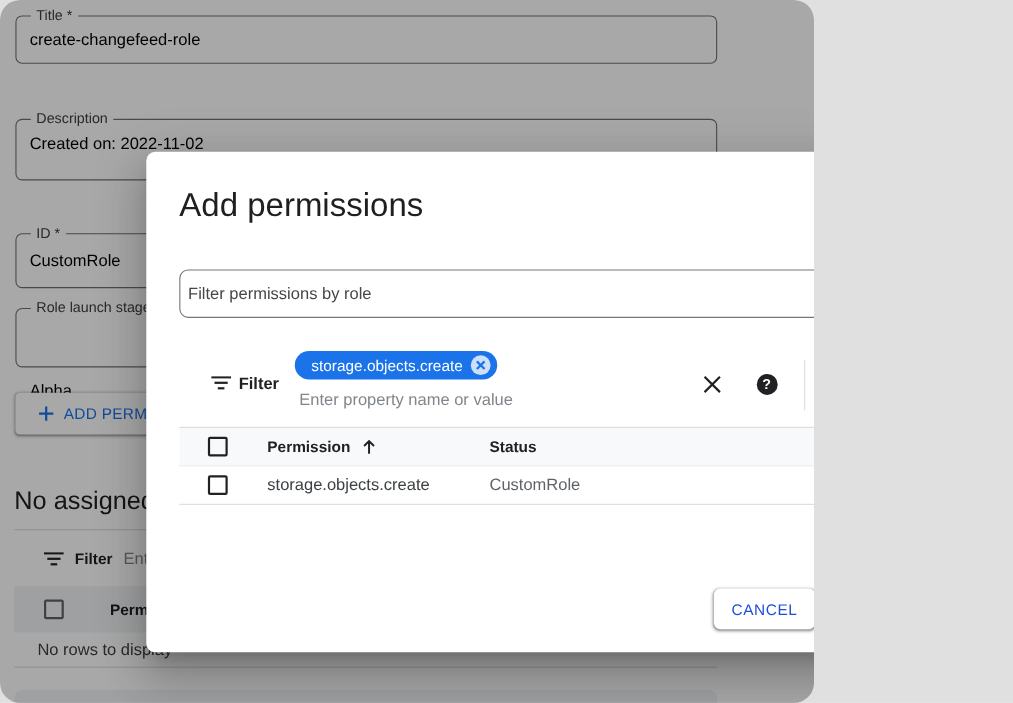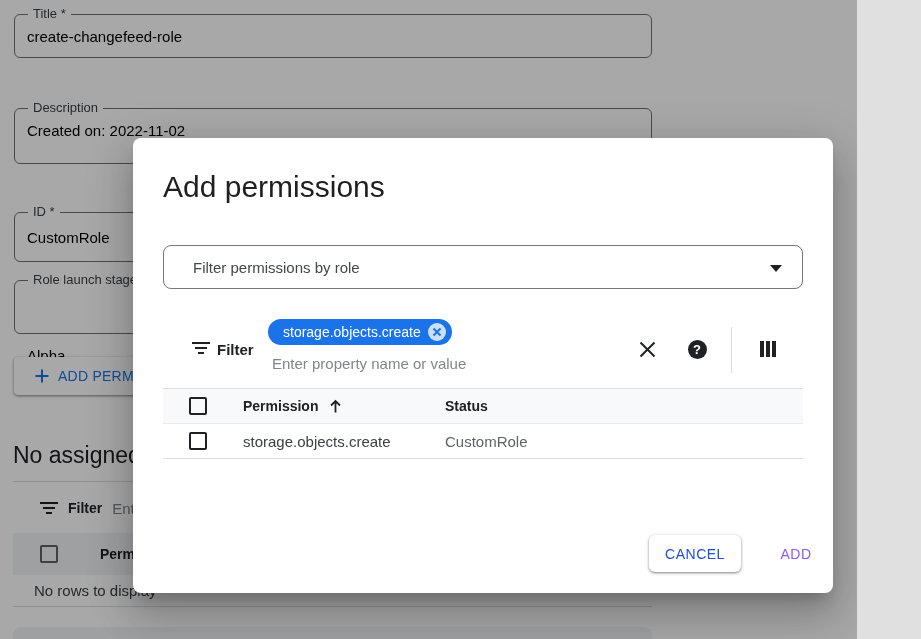--- a/index.html
+++ b/index.html
@@ -1,17 +1,17 @@
 <!DOCTYPE html>
 <html><head>
 <meta charset="utf-8">
 <style>
   * { margin:0; padding:0; box-sizing:border-box; }
   body { font-family:"Liberation Sans", sans-serif; background:#e0e0e0; }
-  .screen { position:relative; width:857px; height:639px; background:#fff; overflow:hidden; }
+  .screen { position:relative; width:740px; height:639px; background:#fff; overflow:hidden;border-radius:18px; }
 
   
   .bg-page { position:absolute; inset:0; background:#fff; }
   .mfield { position:absolute; border:1px solid #6e7276; border-radius:6px; background:#fff; }
   .mfield-label { position:absolute; top:-9px; left:13px; background:#fff; padding:0 5px;
                   font-size:13px; font-weight:500; color:#3c4043; white-space:nowrap; }
   .mfield-value { position:absolute; left:12px; font-size:15px; color:#000000; white-space:nowrap; }
   .char-counter { position:absolute; top:64px; left:352px; width:289px; text-align:right;
                   font-size:13px; color:#5f6368; }
   .bg-add-btn { position:absolute; left:14px; top:357px; width:232px; height:38px; background:#fff;
@@ -34,21 +34,21 @@
 
   
   .scrim { position:absolute; inset:0; background:rgba(0,0,0,.34); }
 
   
   .modal { position:absolute; left:133px; top:138px; width:700px; height:455px; background:#fff;
            border-radius:8px; box-shadow:0 11px 15px -7px rgba(0,0,0,.2),0 24px 38px 3px rgba(0,0,0,.14),0 9px 46px 8px rgba(0,0,0,.12); }
   .modal-title { position:absolute; left:30px; top:32px; font-size:30px; font-weight:400; color:#1f1f1f; white-space:nowrap; }
   .role-select { position:absolute; left:30px; top:107px; width:640px; height:44px;
                  border:1px solid #747775; border-radius:8px; display:flex; align-items:center; cursor:pointer; }
-  .role-select-text { margin-left:29px; font-size:15px; color:#444746; }
+  .role-select-text { margin-left:7px; font-size:15px; color:#444746; }
   .caret-down { position:absolute; right:20px; top:19px; width:0; height:0;
                 border-left:6px solid transparent; border-right:6px solid transparent; border-top:7px solid #202124; }
 
   .toolbar { position:absolute; left:30px; top:179px; width:640px; height:64px; }
   .tb-filter-icon { position:absolute; left:29px; top:25px; }
   .tb-filter-word { position:absolute; left:54px; top:24px; font-size:15px; font-weight:600; color:#202124; }
   .chip { position:absolute; left:105px; top:2px; height:26px; background:#1a73e8; border-radius:13px;
           display:flex; align-items:center; gap:7px; padding:0 6px 0 15px; cursor:default; }
   .chip-text { color:#fff; font-size:14px; white-space:nowrap; }
   .chip-x { width:18px; height:18px; border-radius:50%; background:rgba(255,255,255,.78);

